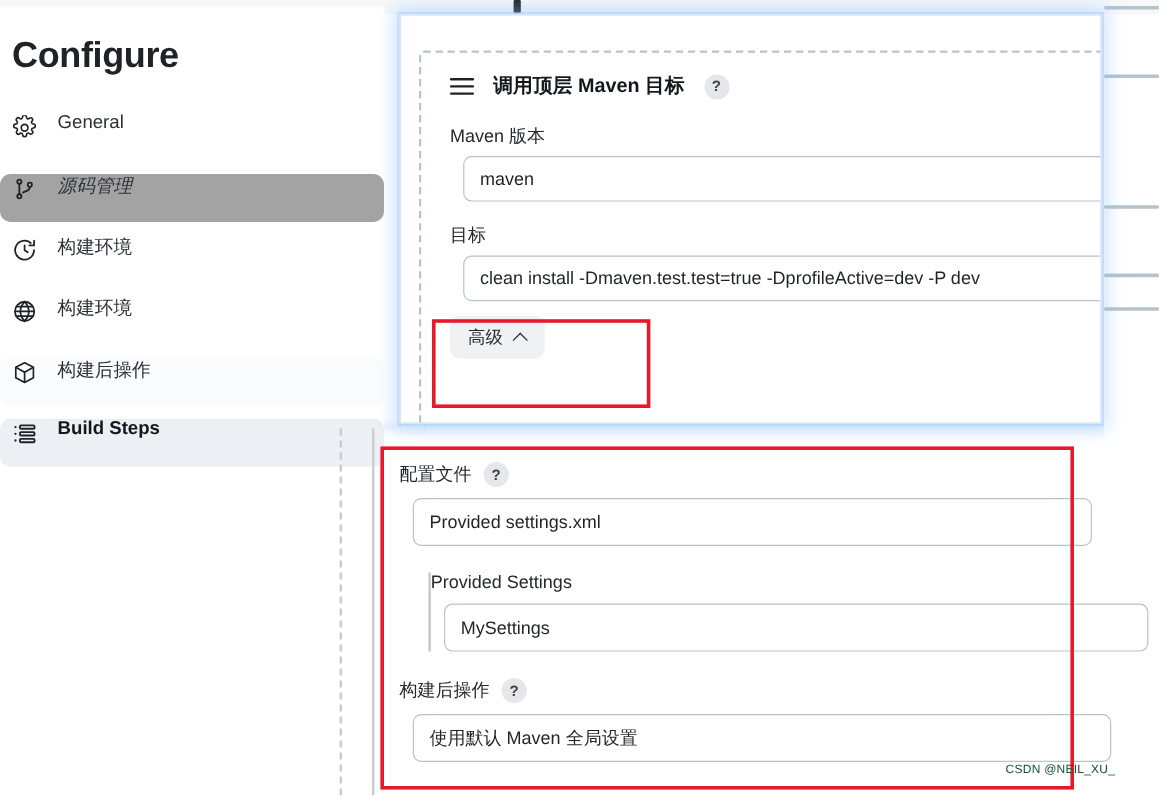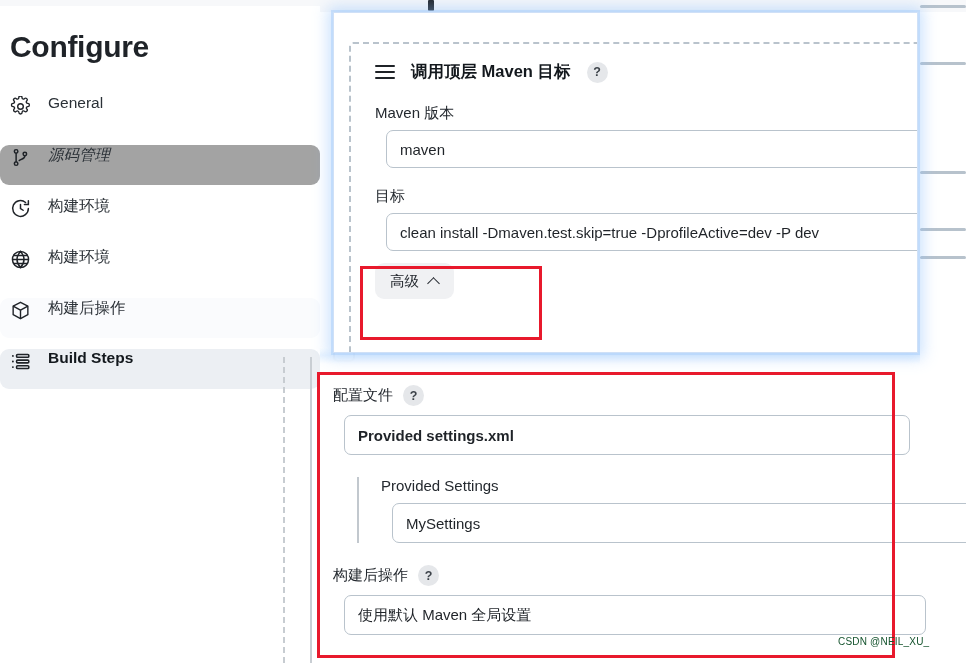--- a/index.html
+++ b/index.html
@@ -110,21 +110,21 @@
     content: ""; position: absolute; left: 1px; top: 3px; width: 8px; height: 8px;
     border-left: 1.8px solid #24292f; border-top: 1.8px solid #24292f;
     transform: rotate(45deg);
   }
 
   
   .lower { position: absolute; left: 333px; top: 385px; width: 633px; }
   .lower .f-label { margin-bottom: 9px; }
   .lower .f-input { height: 40px; }
   .nested {
-    margin: 22px 0 22px 24px; padding-left: 22px;
+    margin: 22px 0 22px 24px; 
     border-left: 2px solid #c2c8ce;
   }
   .nested .f-label { font-size: 15px; color: #24292f; margin-bottom: 9px; }
 
   
   .annot { position: absolute; border: 3px solid #e8192c; pointer-events: none; }
   .annot-adv { left: 360px; top: 266px; width: 182px; height: 74px; }
   .annot-low { left: 317px; top: 372px; width: 578px; height: 286px; }
 
   
@@ -253,39 +253,39 @@
         <span class="help">?</span>
       </div>
 
       <div class="fld">
         <div class="f-label">Maven 版本</div>
         <div class="f-input" style="width:572px;">maven</div>
       </div>
 
       <div class="fld" style="margin-bottom:10px;">
         <div class="f-label">目标</div>
-        <div class="f-input" style="width:572px;">clean install -Dmaven.test.skip=true -DprofileActive=dev -P dev</div>
+        <div class="f-input" style="width:572px;">clean install -Dmaven.test.test=true -DprofileActive=dev -P dev</div>
       </div>
 
       <button class="btn-advanced">
         <span>高级</span>
         <span class="chev"></span>
       </button>
 
     </div>
   </div>
 
   <div class="lower">
 
     <div>
       <div class="f-label">
         <span>配置文件</span>
         <span class="help">?</span>
       </div>
-      <div class="f-input" style="width:566px;font-weight:bold;">Provided settings.xml</div>
+      <div class="f-input" style="width:566px;">Provided settings.xml</div>
     </div>
 
     <div class="nested">
       <div class="f-label">Provided Settings</div>
       <div class="f-input" style="width:587px;">MySettings</div>
     </div>
 
     <div>
       <div class="f-label">
         <span>构建后操作</span>

